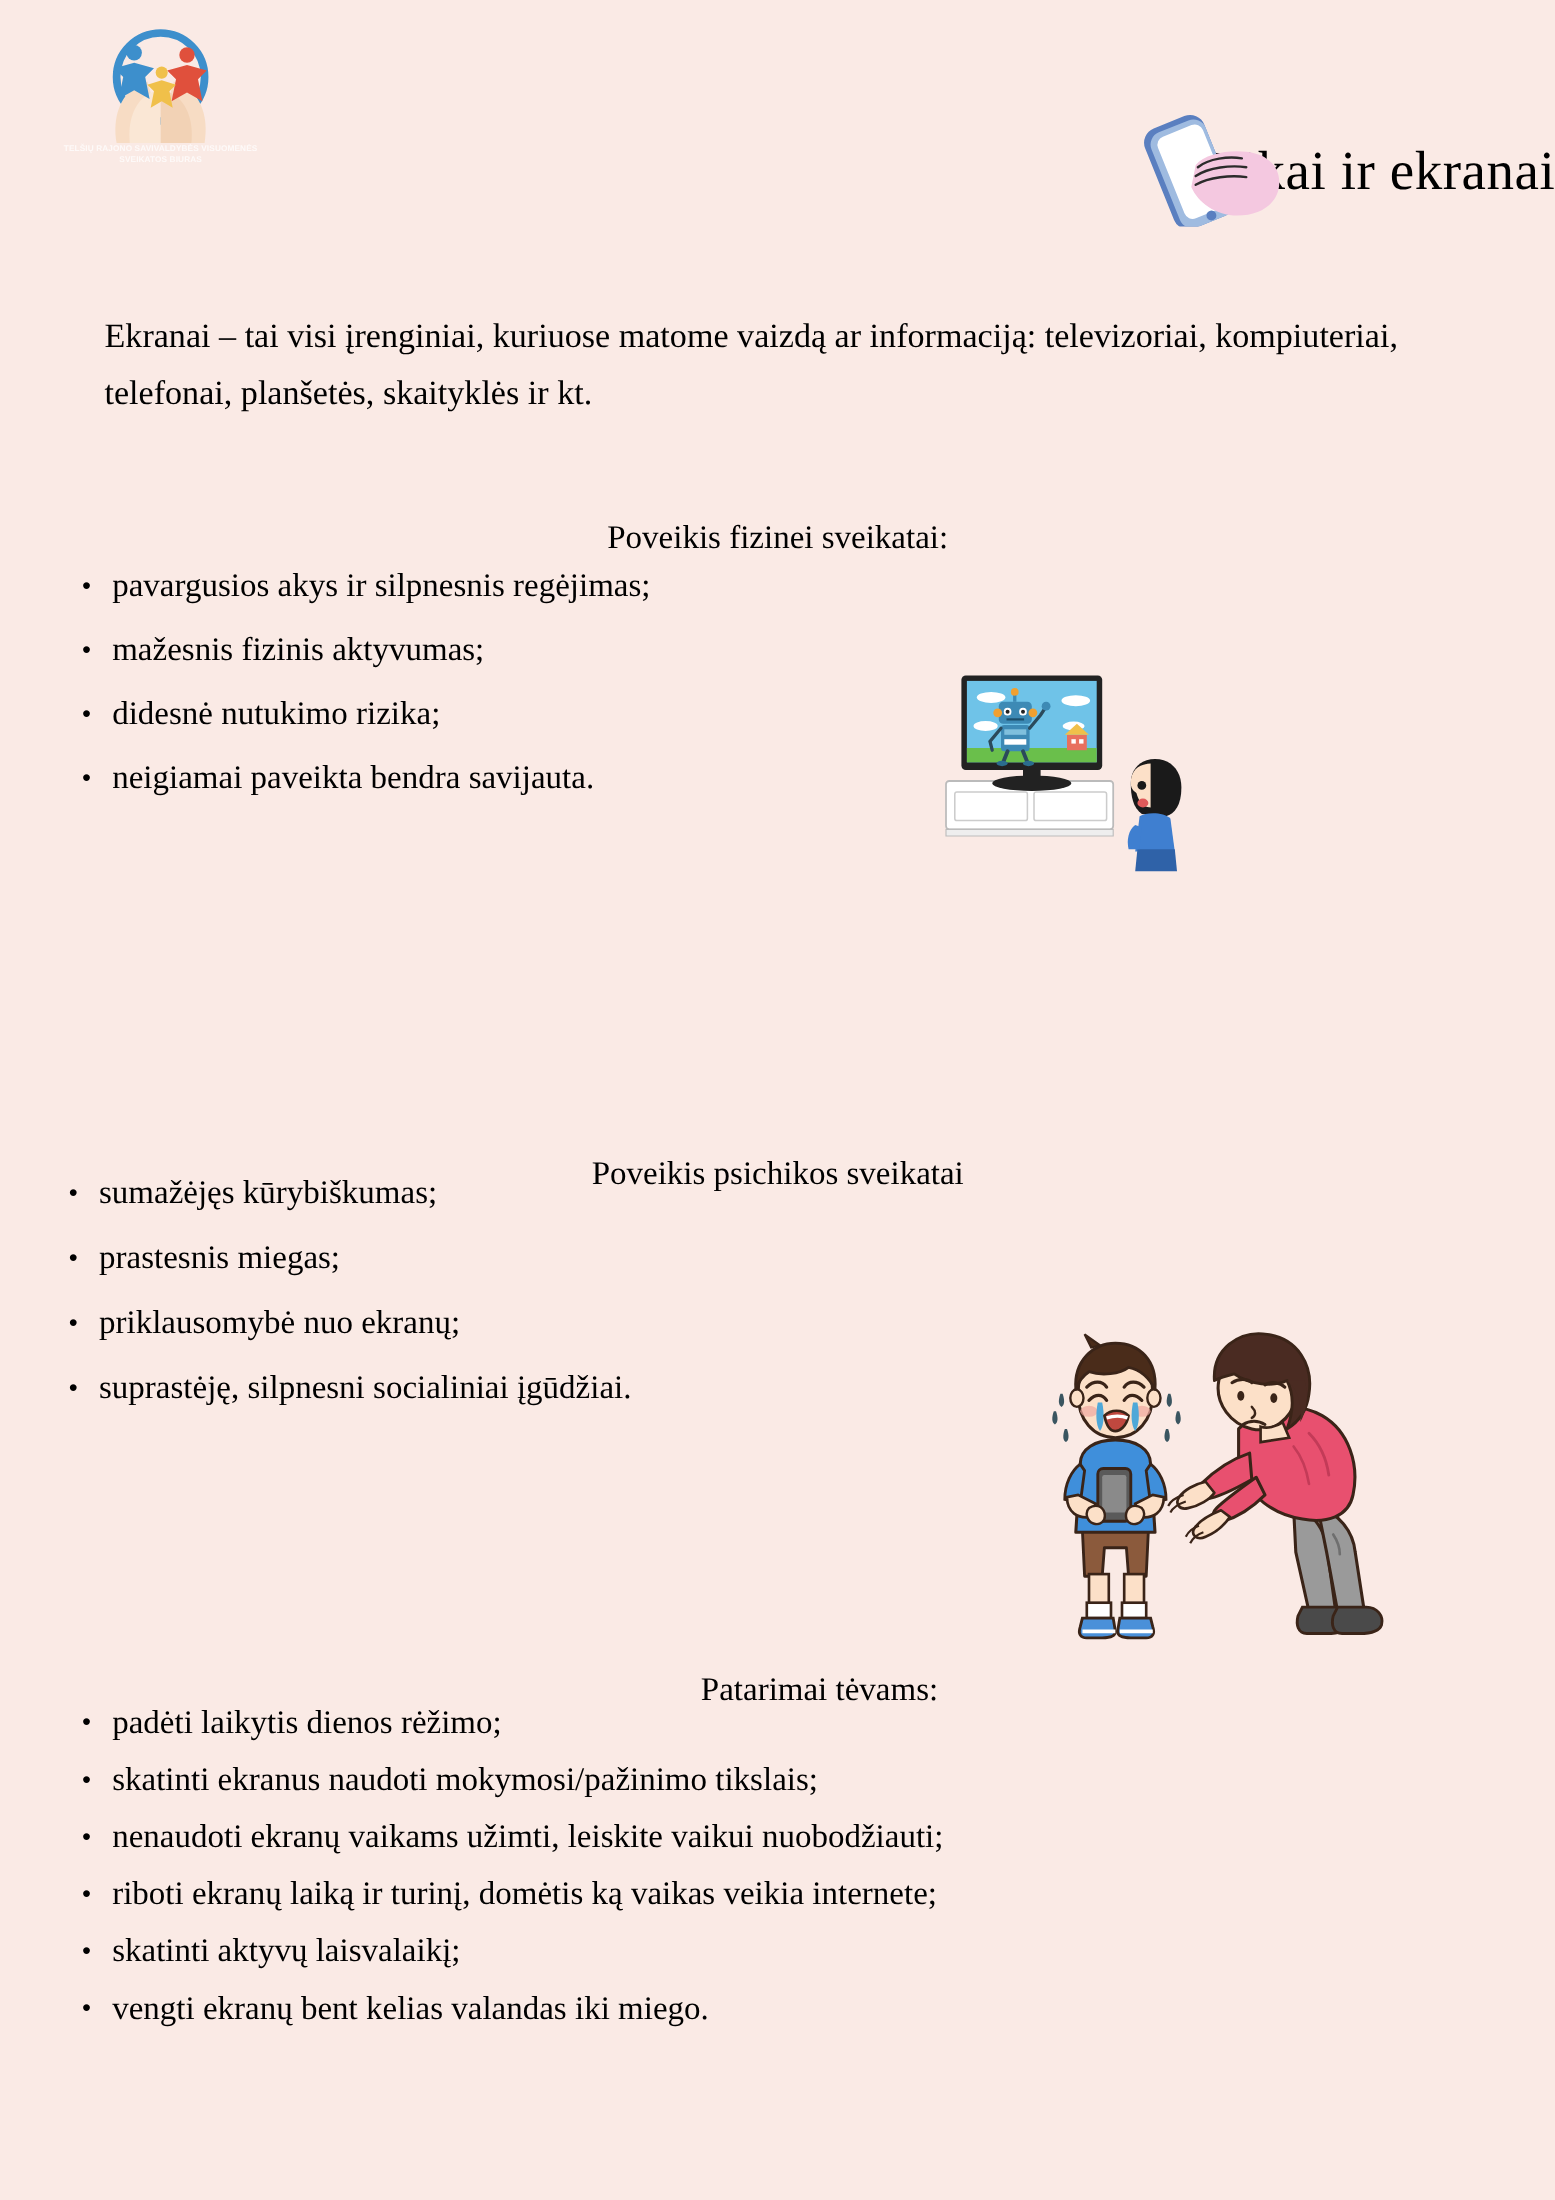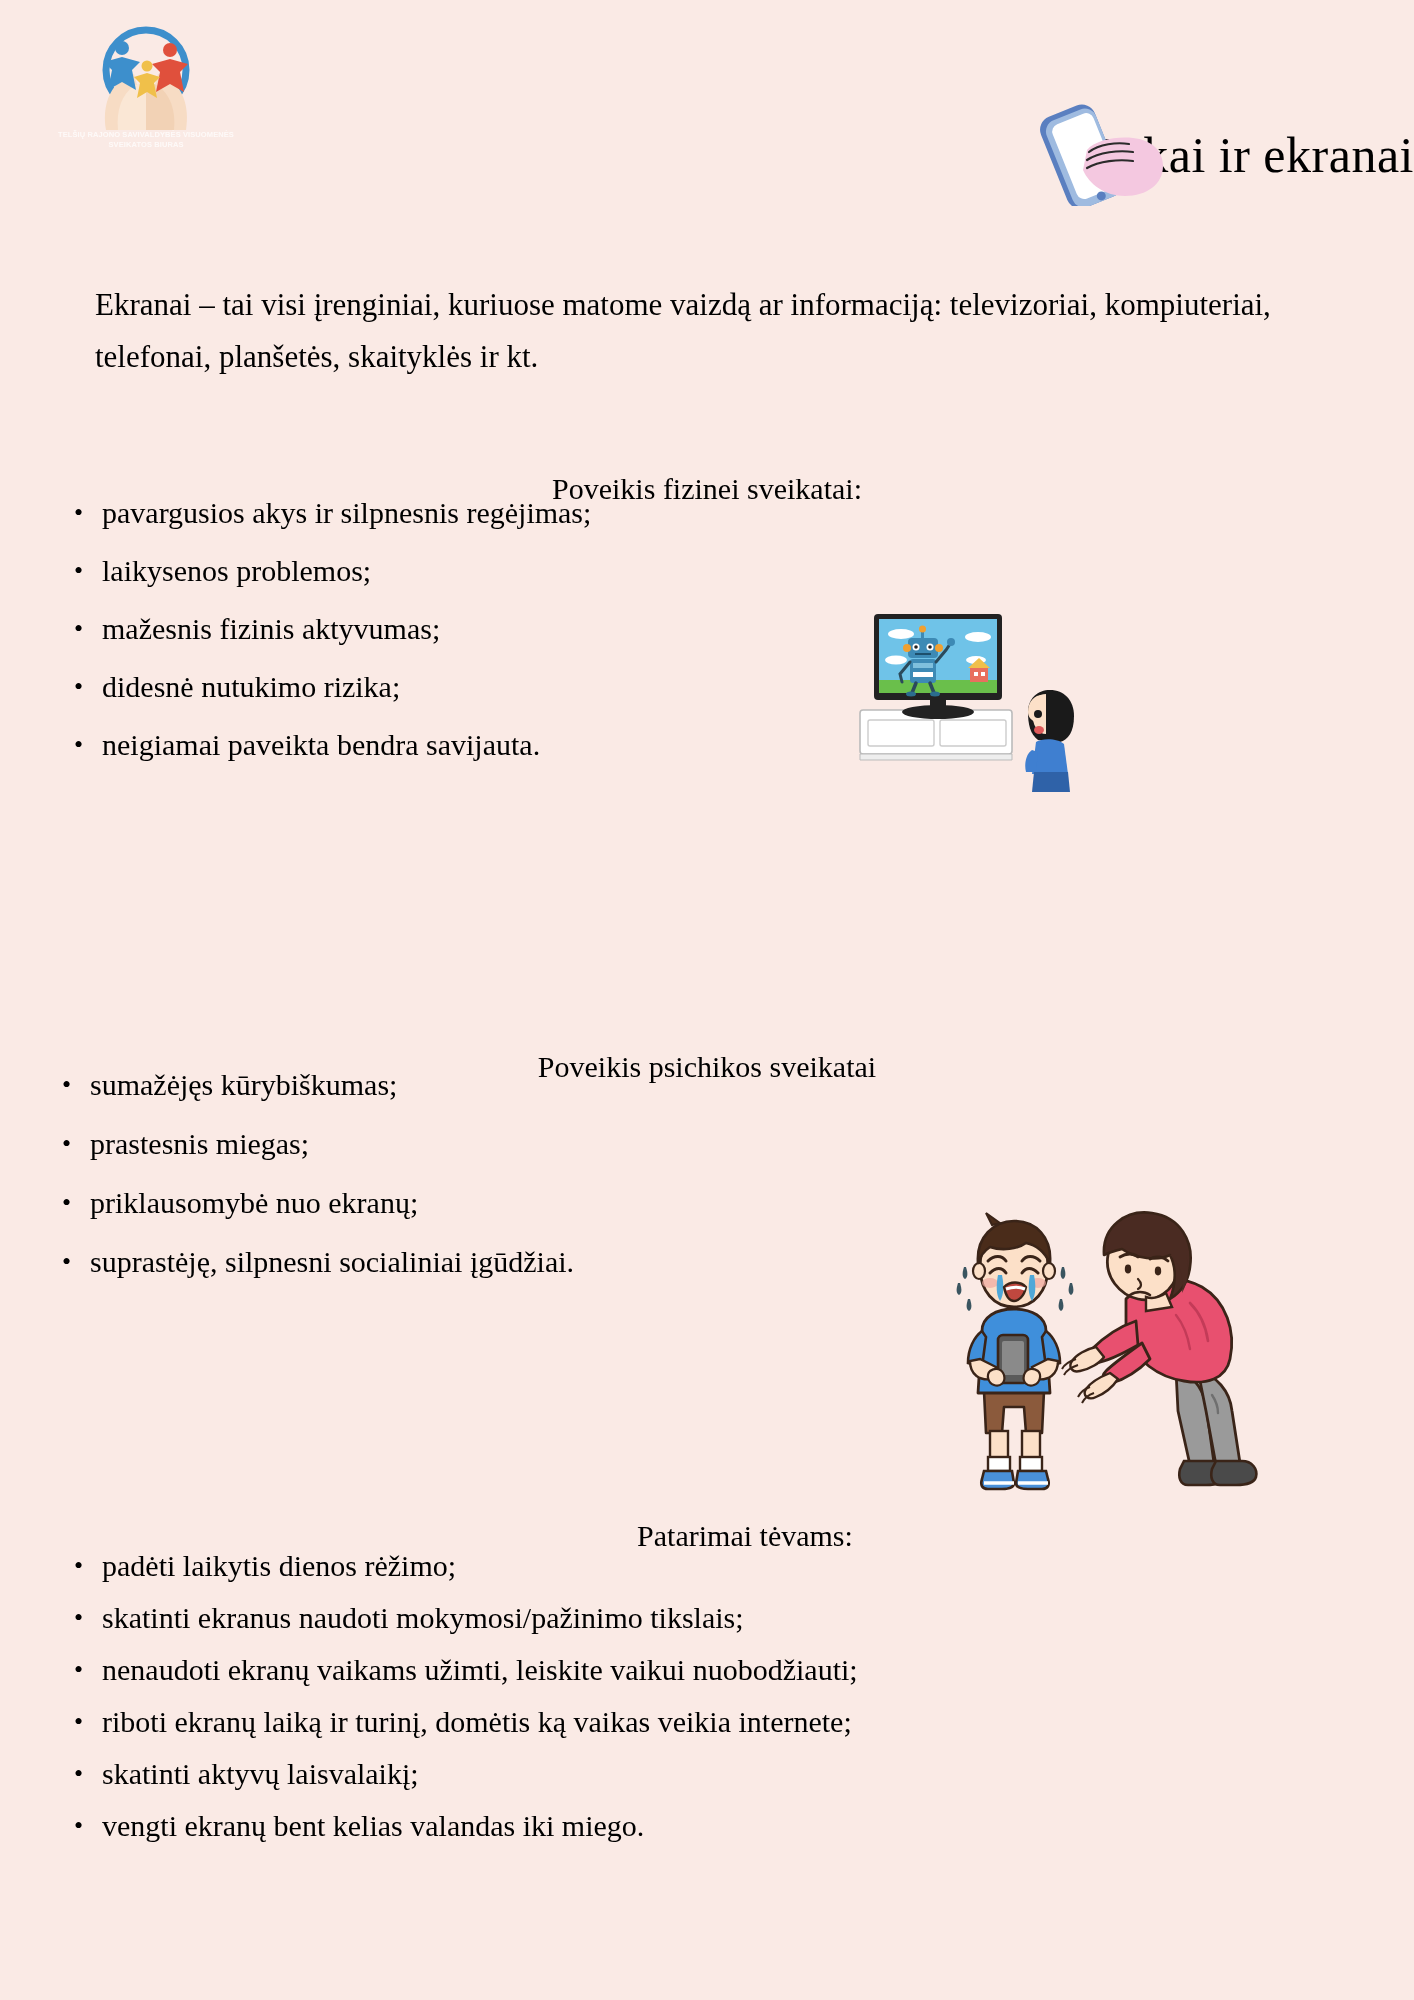--- a/index.html
+++ b/index.html
@@ -106,21 +106,21 @@
     content: "\2022";
     position: absolute;
     left: 12px;
     top: 0;
     font-size: 26px;
     line-height: inherit;
   }
 
   #list-physical {
     left: 62px;
-    top: 484px;
+    top: 504px;
     width: 820px;
   }
   #list-physical li { line-height: 58px; }
 
   #list-mental {
     left: 50px;
     top: 1055px;
     width: 1060px;
   }
   #list-mental li { line-height: 59px; }
@@ -189,21 +189,20 @@
     <path d="M64 56 C74 48 92 46 104 48" fill="none" stroke="#2b2b2b" stroke-width="2.2" stroke-linecap="round"></path>
     <path d="M62 64 C74 56 94 54 108 56" fill="none" stroke="#2b2b2b" stroke-width="2.2" stroke-linecap="round"></path>
     <path d="M62 72 C74 65 94 63 108 65" fill="none" stroke="#2b2b2b" stroke-width="2.2" stroke-linecap="round"></path>
   </svg>
 
   <p class="intro">Ekranai – tai visi įrenginiai, kuriuose matome vaizdą ar informaciją: televizoriai, kompiuteriai, telefonai, planšetės, skaityklės ir kt.</p>
 
   <h2 class="section-heading" id="heading-physical">Poveikis fizinei sveikatai:</h2>
   <ul class="bullets" id="list-physical">
     <li>pavargusios akys ir silpnesnis regėjimas;</li>
-    <li>laikysenos problemos;</li>
     <li>mažesnis fizinis aktyvumas;</li>
     <li>didesnė nutukimo rizika;</li>
     <li>neigiamai paveikta bendra savijauta.</li>
   </ul>
 
   <svg class="illus-tv" viewBox="0 0 250 230">
 
     <rect x="14" y="118" width="152" height="44" rx="3" fill="#ffffff" stroke="#bbbbbb" stroke-width="1.6"></rect>
     <rect x="22" y="128" width="66" height="26" rx="2" fill="#ffffff" stroke="#cccccc" stroke-width="1.4"></rect>
     <rect x="94" y="128" width="66" height="26" rx="2" fill="#ffffff" stroke="#cccccc" stroke-width="1.4"></rect>

